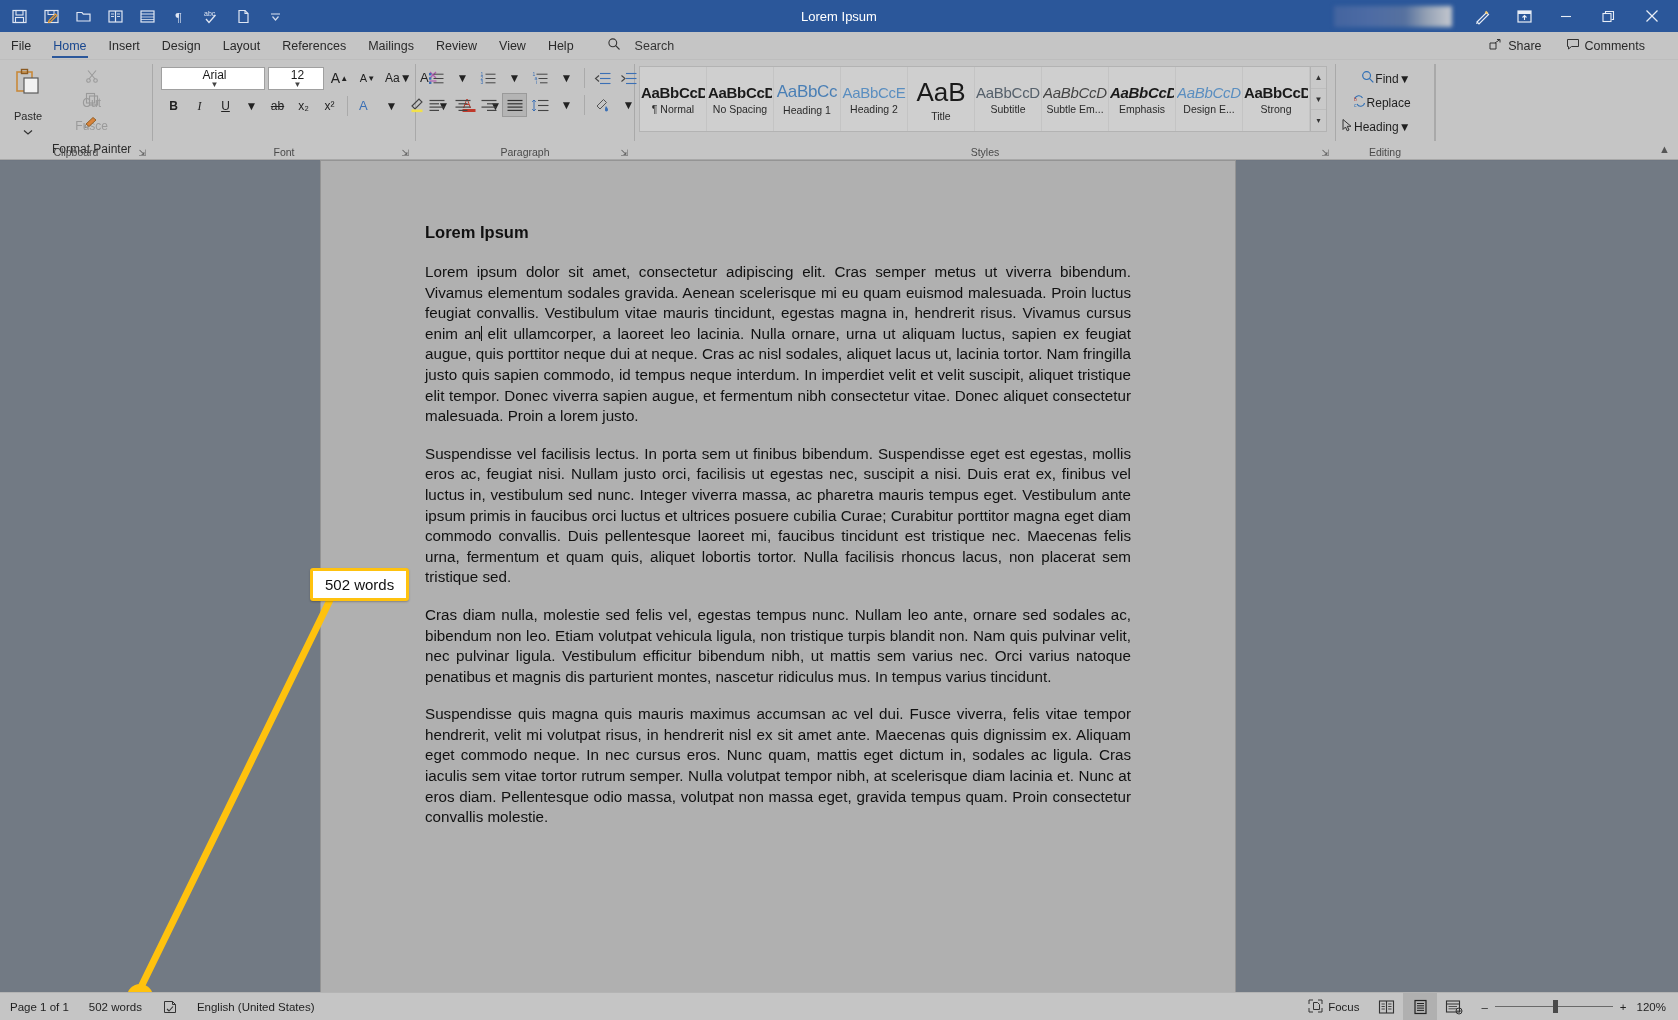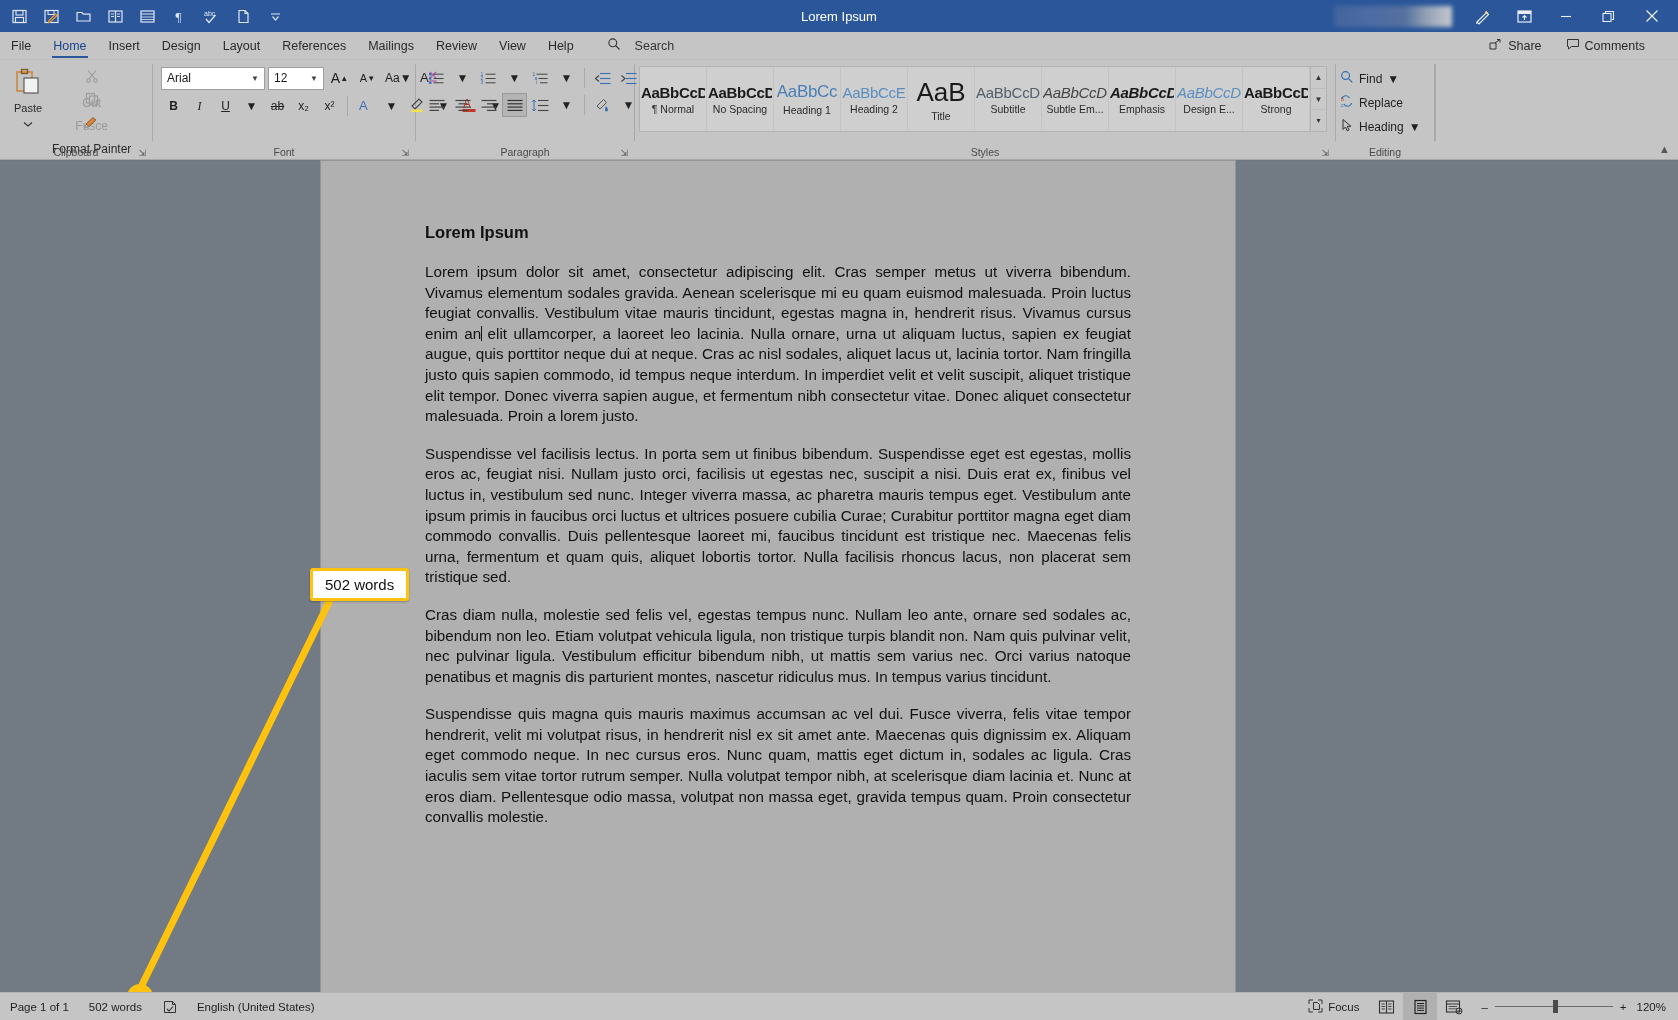--- a/index.html
+++ b/index.html
@@ -83,36 +83,37 @@
     position: absolute; right: 2px; bottom: 1px; font-size: 9px; color: #555;
   }
   .grp-sep { width: 1px; background: #a9a9a9; margin: 4px 0 18px 0; }
 
   
   .clip { width: 152px; }
   .paste-col {
     width: 48px; display: flex; flex-direction: column; align-items: center;
     padding-top: 4px;
   }
-  .paste-label { font-size: 11px; color: #2a2a2a; margin-top: 1px; }
+  .paste-label { font-size: 11px; color: #2a2a2a; margin-top: 9px; }
   .clip-list { display: flex; flex-direction: column; gap: 3px; padding-top: 6px; }
   .clip-item {
     display: flex; align-items: center; gap: 10px; font-size: 12px; color: #9a9a9a;
     height: 20px;
     flex-direction: column;
   }
   .clip-item.enabled { color: #2a2a2a; }
 
   
   .fontgrp { width: 262px; }
   .font-row1 { display: flex; align-items: center; gap: 3px; padding: 3px 0 0 4px; }
   .combo {
     height: 23px; background: #fff; border: 1px solid #a0a0a0;
     display: flex; align-items: center; font-size: 12px; color: #1a1a1a;
     padding: 0 2px 0 5px;
+    flex-direction: column;
   }
   .combo .cv { flex: 1; white-space: nowrap; overflow: hidden; }
   .combo .car { font-size: 8px; color: #444; padding: 0 3px; }
   .fname { width: 104px; }
   .fsize { width: 56px; }
   .ibtn {
     min-width: 25px; height: 24px; display: flex; align-items: center; justify-content: center;
     font-size: 12px; color: #222; padding: 0 2px;
   }
   .ibtn.sel { background: #b4b4b4; border: 1px solid #9a9a9a; }
@@ -140,21 +141,21 @@
   .style-scroll {
     width: 16px; display: flex; flex-direction: column; background: #c9c9c9;
     border-left: 1px solid #b3b3b3;
   }
   .ssb { flex: 1; display: flex; align-items: center; justify-content: center;
          font-size: 8px; color: #333; border-bottom: 1px solid #bdbdbd; }
 
   
   .editgrp { width: 98px; }
   .edit-list { display: flex; flex-direction: column; gap: 3px; padding-top: 5px; }
-  .edit-item { display: flex; align-items: center; gap: 5px; font-size: 12px; color: #1f1f1f; height: 21px; }
+  .edit-item { display: flex; align-items: center; font-size: 12px; color: #1f1f1f; height: 21px; justify-content: flex-end; }
 
   
   .voicegrp { width: 76px; }
   .dictate { display: flex; flex-direction: column; align-items: center; padding-top: 4px; width: 100%; }
   .dictate-label { font-size: 11.5px; color: #1f1f1f; margin-top: 1px; }
 
   .ribbon-collapse {
     position: absolute; right: 8px; bottom: 4px; font-size: 11px; color: #555;
   }
 

